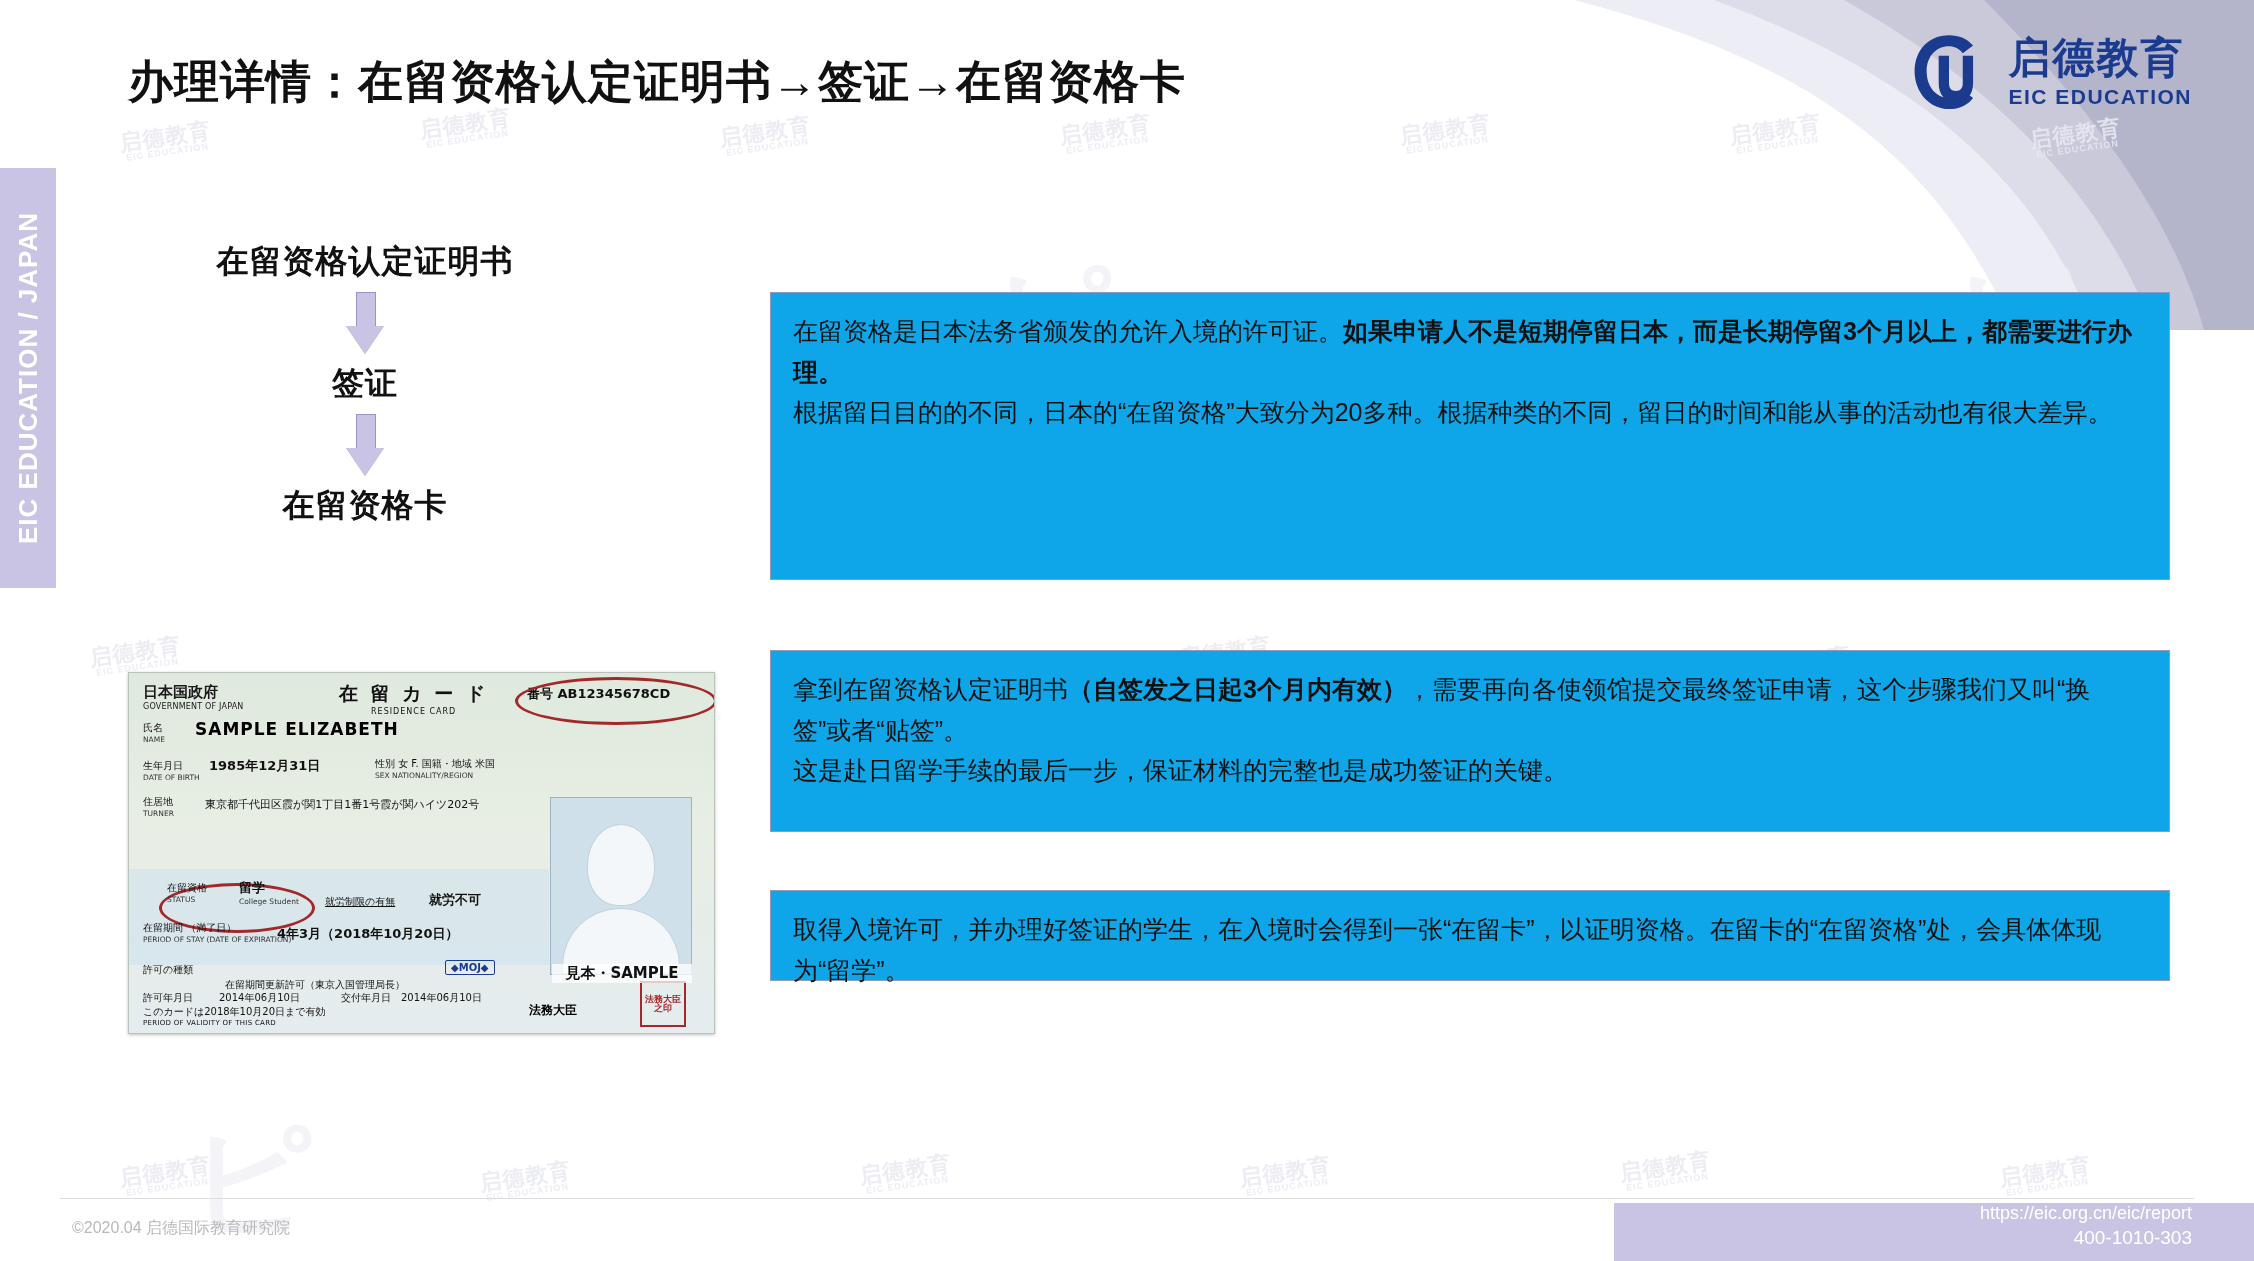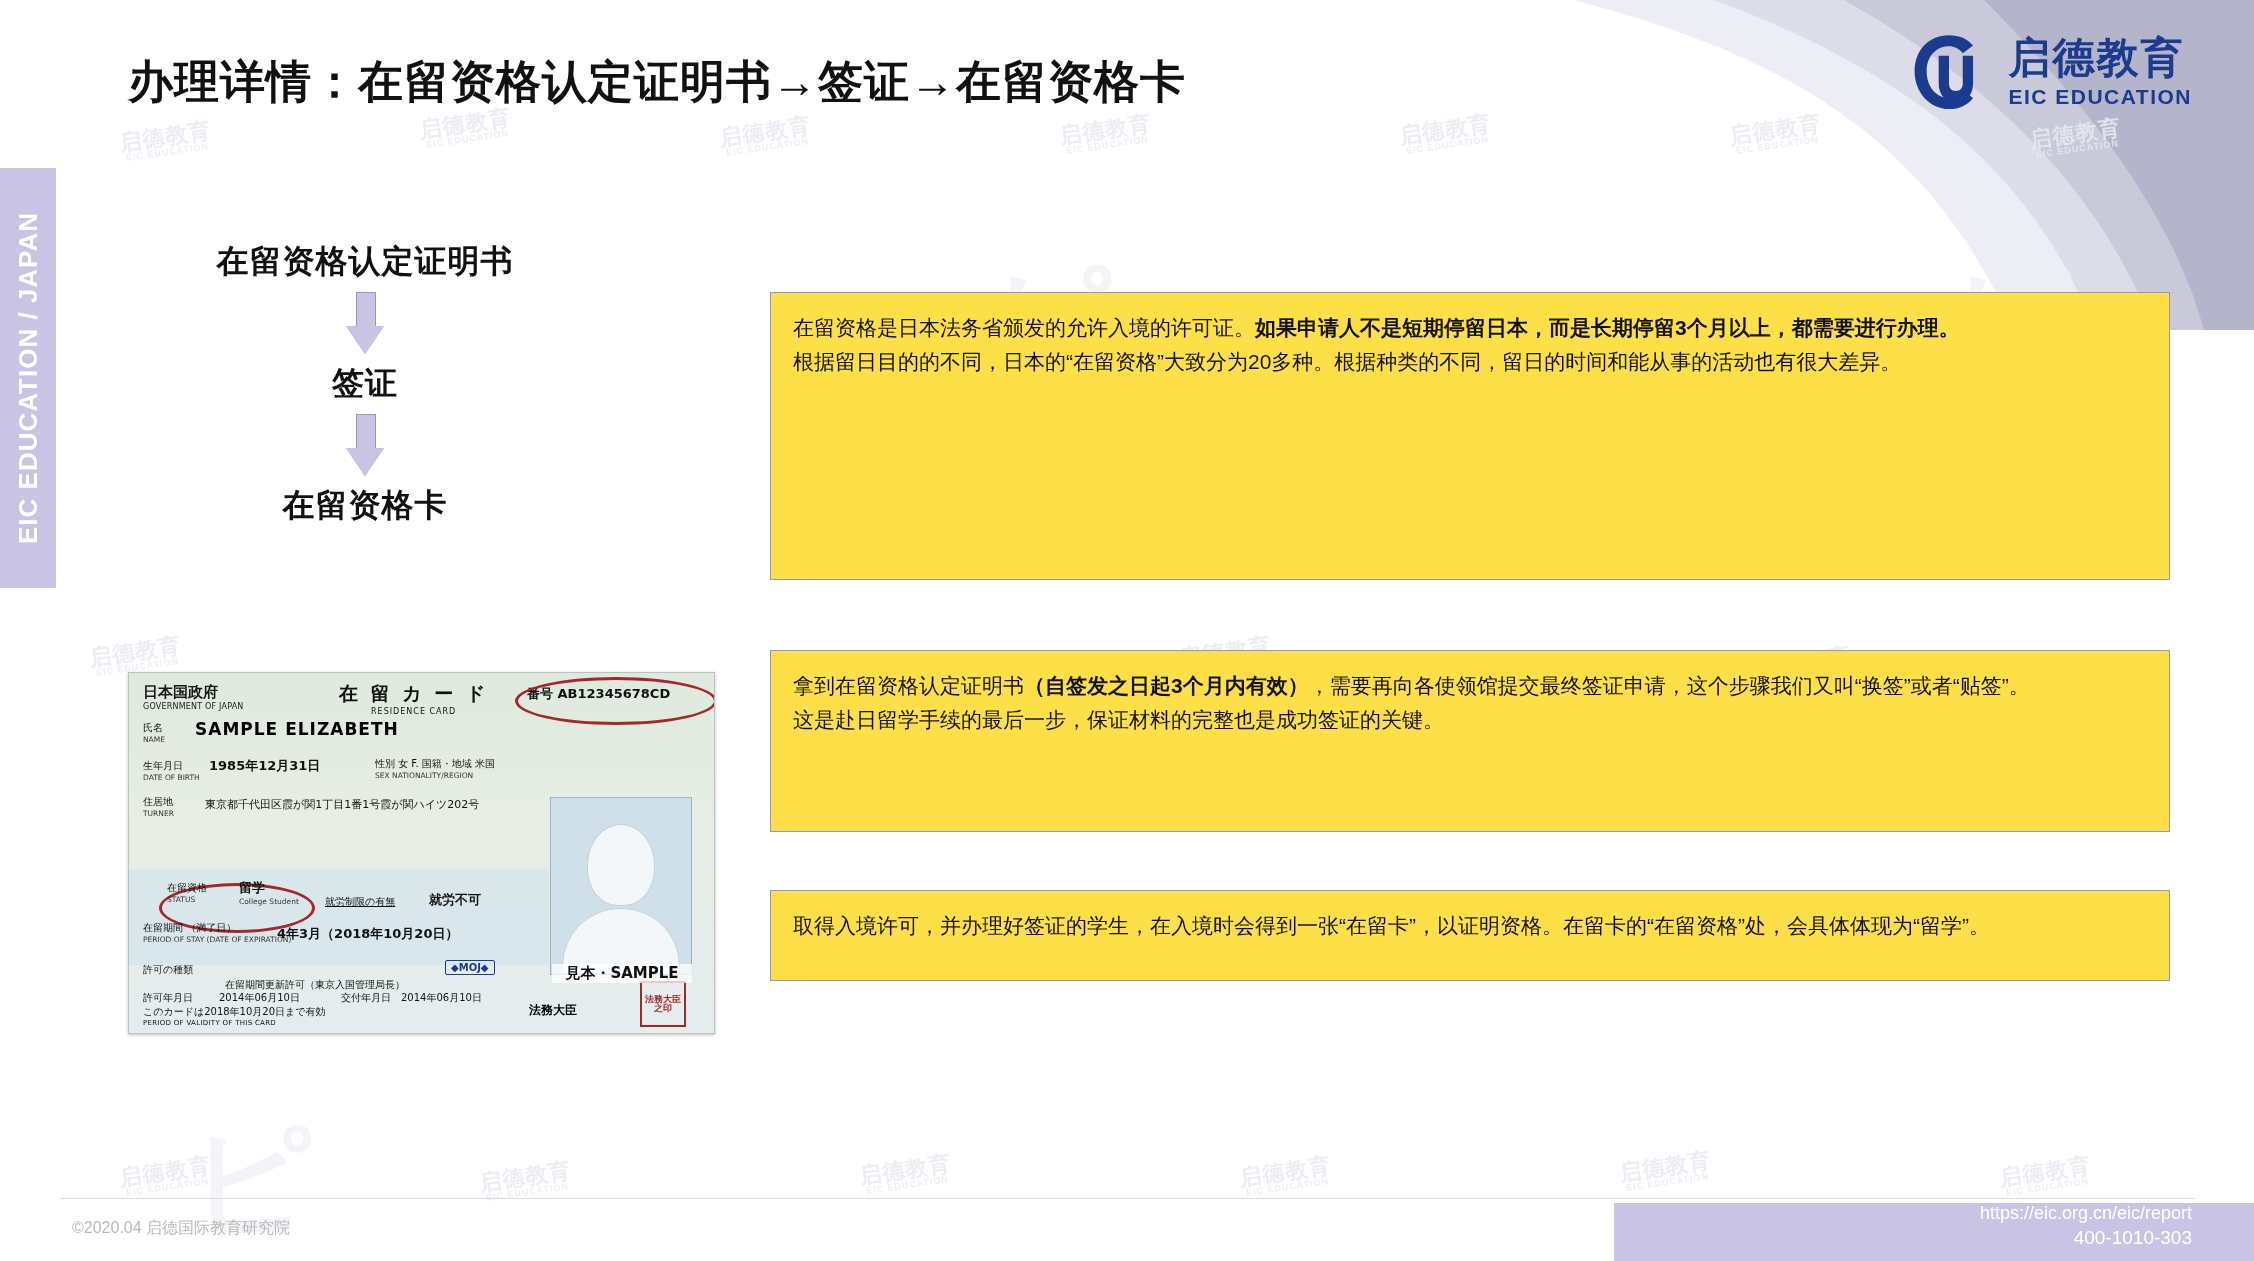--- a/index.html
+++ b/index.html
@@ -140,23 +140,23 @@
     position:absolute;left:316px;bottom:58px;border:1px solid #1b3b8f;color:#1b3b8f;
     font-size:10px;font-weight:bold;padding:1px 5px;border-radius:2px;
   }
   .c-foot{
     position:absolute;left:14px;bottom:6px;font-size:10px;color:#111;
   }
   .c-foot small{display:block;font-size:7px;letter-spacing:.3px;}
   .c-sign{position:absolute;left:400px;bottom:14px;font-size:12px;font-weight:bold;}
   
   .box{
-    position:absolute;border:1px solid #8e9bbf;background:#fde047;
+    position:absolute;border:1px solid #8e9bbf;background:#0ea5e9;
     padding:18px 22px;box-sizing:border-box;
-    font-size:21px;line-height:1.62;color:#111;
+    font-size:25px;line-height:1.62;color:#111;
   }
   .box p{margin:0;}
   .box b{font-weight:bold;}
   #box1{left:770px;top:292px;width:1400px;height:288px;}
   #box2{left:770px;top:650px;width:1400px;height:182px;}
   #box3{left:770px;top:890px;width:1400px;height:91px;}
   
   .footer-line{
     position:absolute;left:60px;right:60px;bottom:62px;height:1px;background:#dcdcdc;
   }

